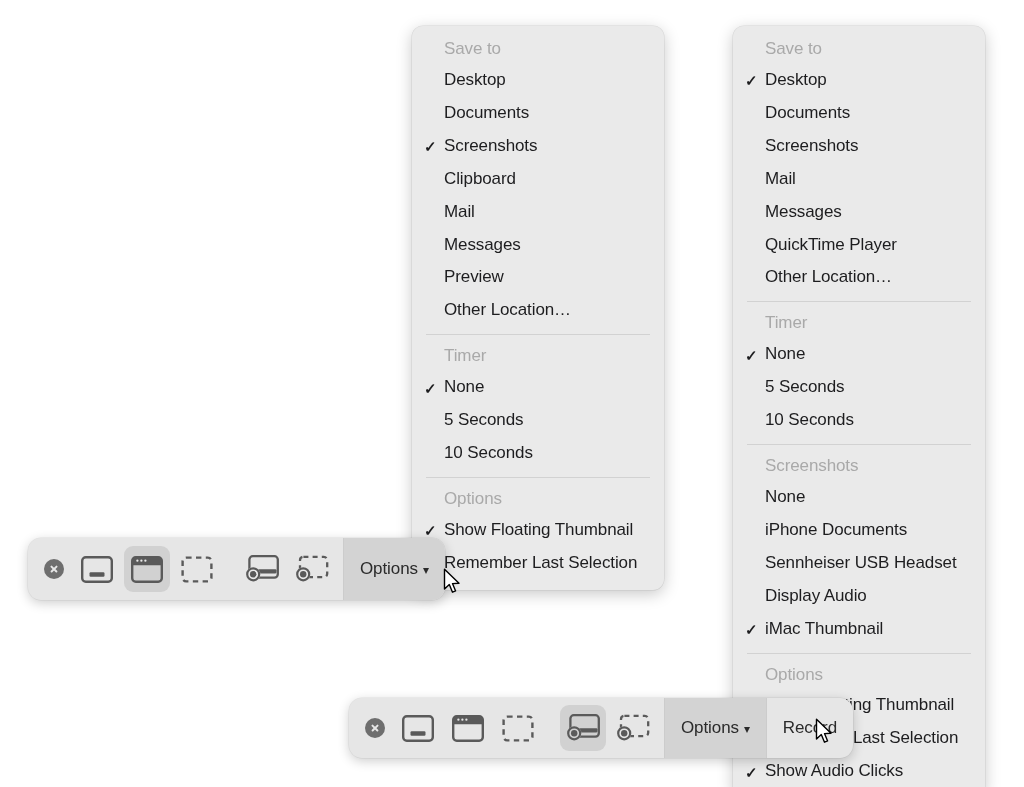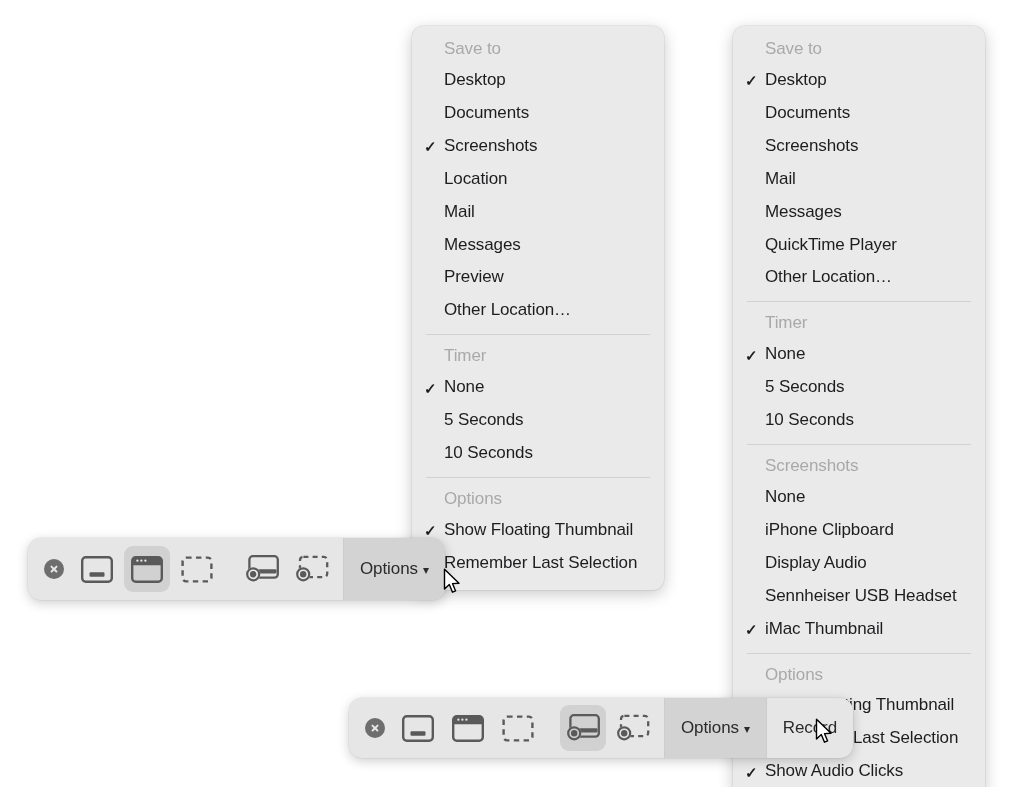--- a/index.html
+++ b/index.html
@@ -157,21 +157,21 @@
 </head>
 <body>
 
 <div id="stage">
 
   <div class="menu" id="menu-screenshot">
       <div class="menu-section-title">Save to</div>
       <div class="menu-item"><span>Desktop</span></div>
       <div class="menu-item"><span>Documents</span></div>
       <div class="menu-item"><span class="check">✓</span><span>Screenshots</span></div>
-      <div class="menu-item"><span>Location</span></div>
+      <div class="menu-item"><span>Clipboard</span></div>
       <div class="menu-item"><span>Mail</span></div>
       <div class="menu-item"><span>Messages</span></div>
       <div class="menu-item"><span>Preview</span></div>
       <div class="menu-item"><span>Other Location…</span></div>
       <div class="menu-divider"></div>
       <div class="menu-section-title">Timer</div>
       <div class="menu-item"><span class="check">✓</span><span>None</span></div>
       <div class="menu-item"><span>5 Seconds</span></div>
       <div class="menu-item"><span>10 Seconds</span></div>
       <div class="menu-divider"></div>
@@ -190,23 +190,23 @@
       <div class="menu-item"><span>QuickTime Player</span></div>
       <div class="menu-item"><span>Other Location…</span></div>
       <div class="menu-divider"></div>
       <div class="menu-section-title">Timer</div>
       <div class="menu-item"><span class="check">✓</span><span>None</span></div>
       <div class="menu-item"><span>5 Seconds</span></div>
       <div class="menu-item"><span>10 Seconds</span></div>
       <div class="menu-divider"></div>
       <div class="menu-section-title">Screenshots</div>
       <div class="menu-item"><span>None</span></div>
-      <div class="menu-item"><span>iPhone Clipboard</span></div>
+      <div class="menu-item"><span>iPhone Documents</span></div>
+      <div class="menu-item"><span>Sennheiser USB Headset</span></div>
       <div class="menu-item"><span>Display Audio</span></div>
-      <div class="menu-item"><span>Sennheiser USB Headset</span></div>
       <div class="menu-item"><span class="check">✓</span><span>iMac Thumbnail</span></div>
       <div class="menu-divider"></div>
       <div class="menu-section-title">Options</div>
       <div class="menu-item"><span class="check">✓</span><span>Show Floating Thumbnail</span></div>
       <div class="menu-item"><span class="check">✓</span><span>Remember Last Selection</span></div>
       <div class="menu-item"><span class="check">✓</span><span>Show Audio Clicks</span></div>
     </div>
 
   <div class="toolbar" id="toolbar-screenshot">
     <div class="tool-group">

